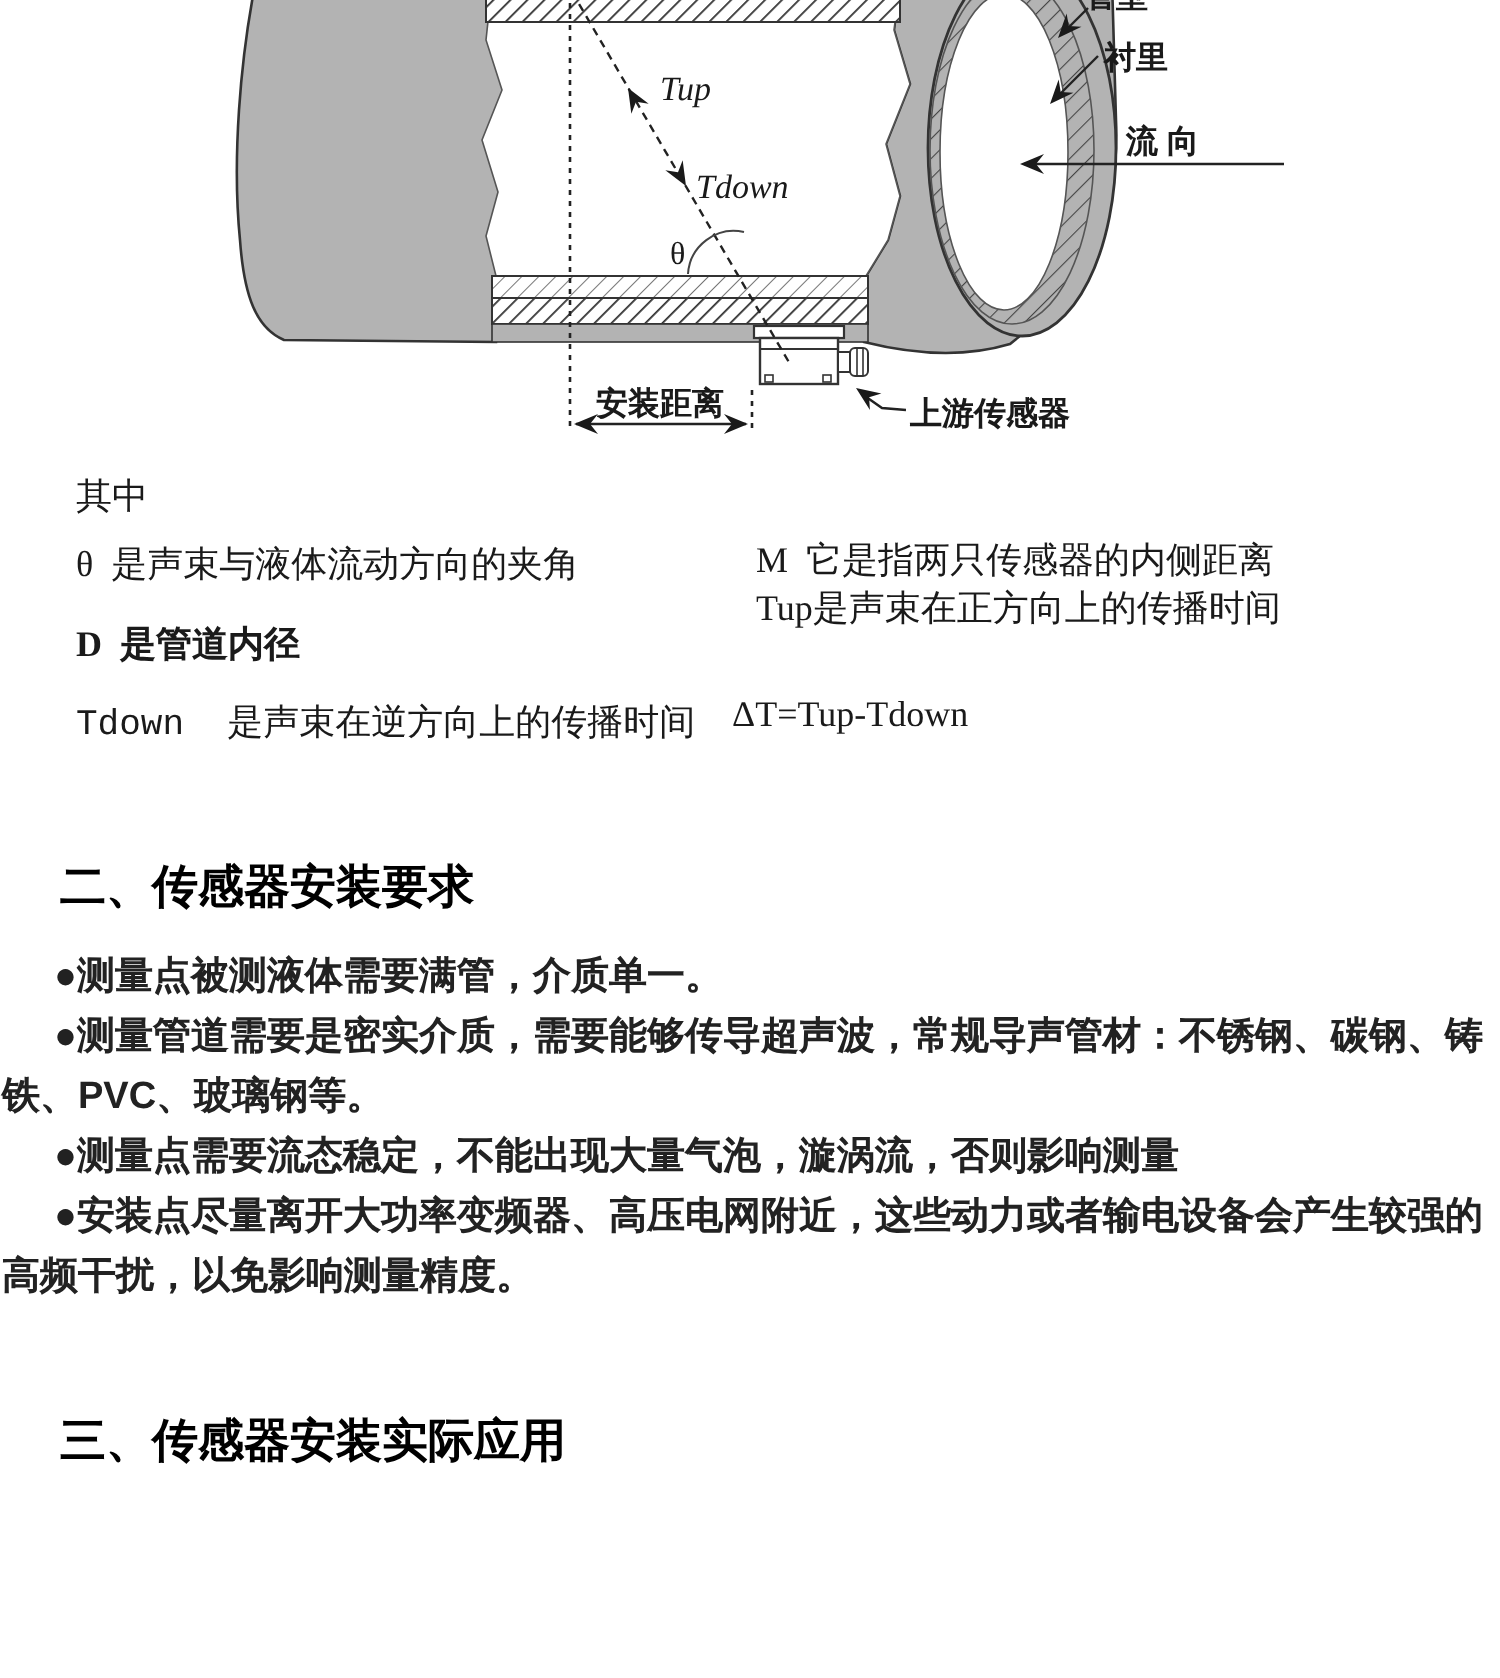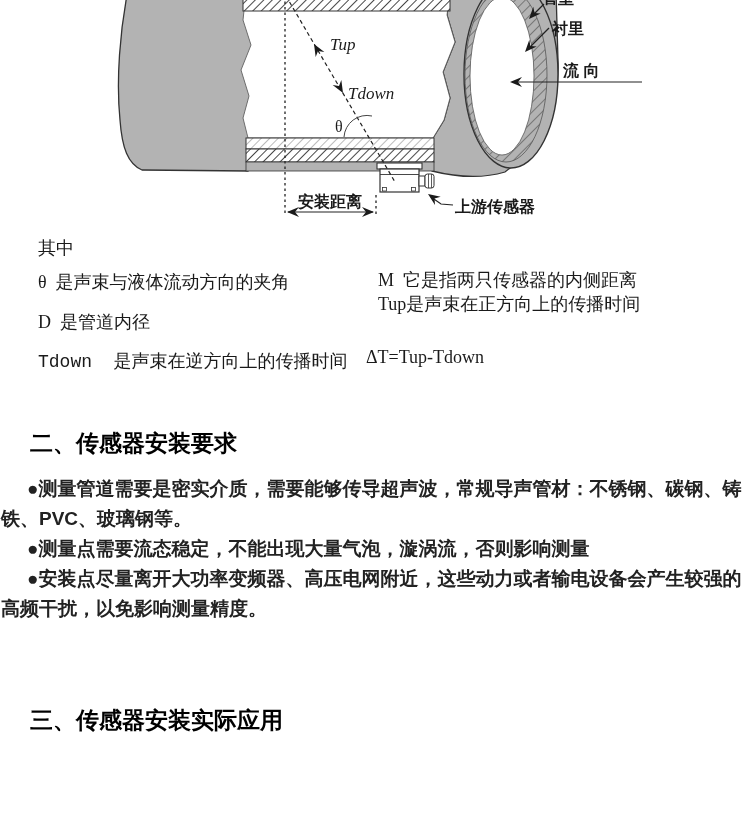--- a/index.html
+++ b/index.html
@@ -117,29 +117,30 @@
     <text class="dlatin" x="330" y="50">Tup</text>
     <text class="dlatin" x="348" y="99">Tdown</text>
     <text class="dtheta" x="335" y="132">θ</text>
   </svg>
 
   <div class="defs-text" style="top:236px;left:38px;">其中</div>
 
   <div class="defs-text" style="top:270px;left:38px;">θ  是声束与液体流动方向的夹角</div>
   <div class="defs-text" style="top:268px;left:378px;">M  它是指两只传感器的内侧距离</div>
 
-  <div class="defs-text" style="top:310px;left:38px;">D  是管道内径</div>
+  <div class="defs-text" style="top:310px;left:38px;font-weight:bold;">D  是管道内径</div>
   <div class="defs-text" style="top:292px;left:378px;">Tup是声束在正方向上的传播时间</div>
 
   <div class="defs-text" style="top:349px;left:38px;font-family:Liberation Mono, monospace;">Tdown  是声束在逆方向上的传播时间</div>
   <div class="defs-text" style="top:347px;left:366px;">ΔT=Tup-Tdown</div>
 
   <div class="sec-title" style="top:428px;">二、传感器安装要求</div>
 
   <div class="bullets">
+    <p>●测量点被测液体需要满管，介质单一。</p>
     <p>●测量管道需要是密实介质，需要能够传导超声波，常规导声管材：不锈钢、碳钢、铸铁、PVC、玻璃钢等。</p>
     <p>●测量点需要流态稳定，不能出现大量气泡，漩涡流，否则影响测量</p>
     <p>●安装点尽量离开大功率变频器、高压电网附近，这些动力或者输电设备会产生较强的高频干扰，以免影响测量精度。</p>
   </div>
 
   <div class="sec-title" style="top:705px;">三、传感器安装实际应用</div>
 
 
 </div>
 

